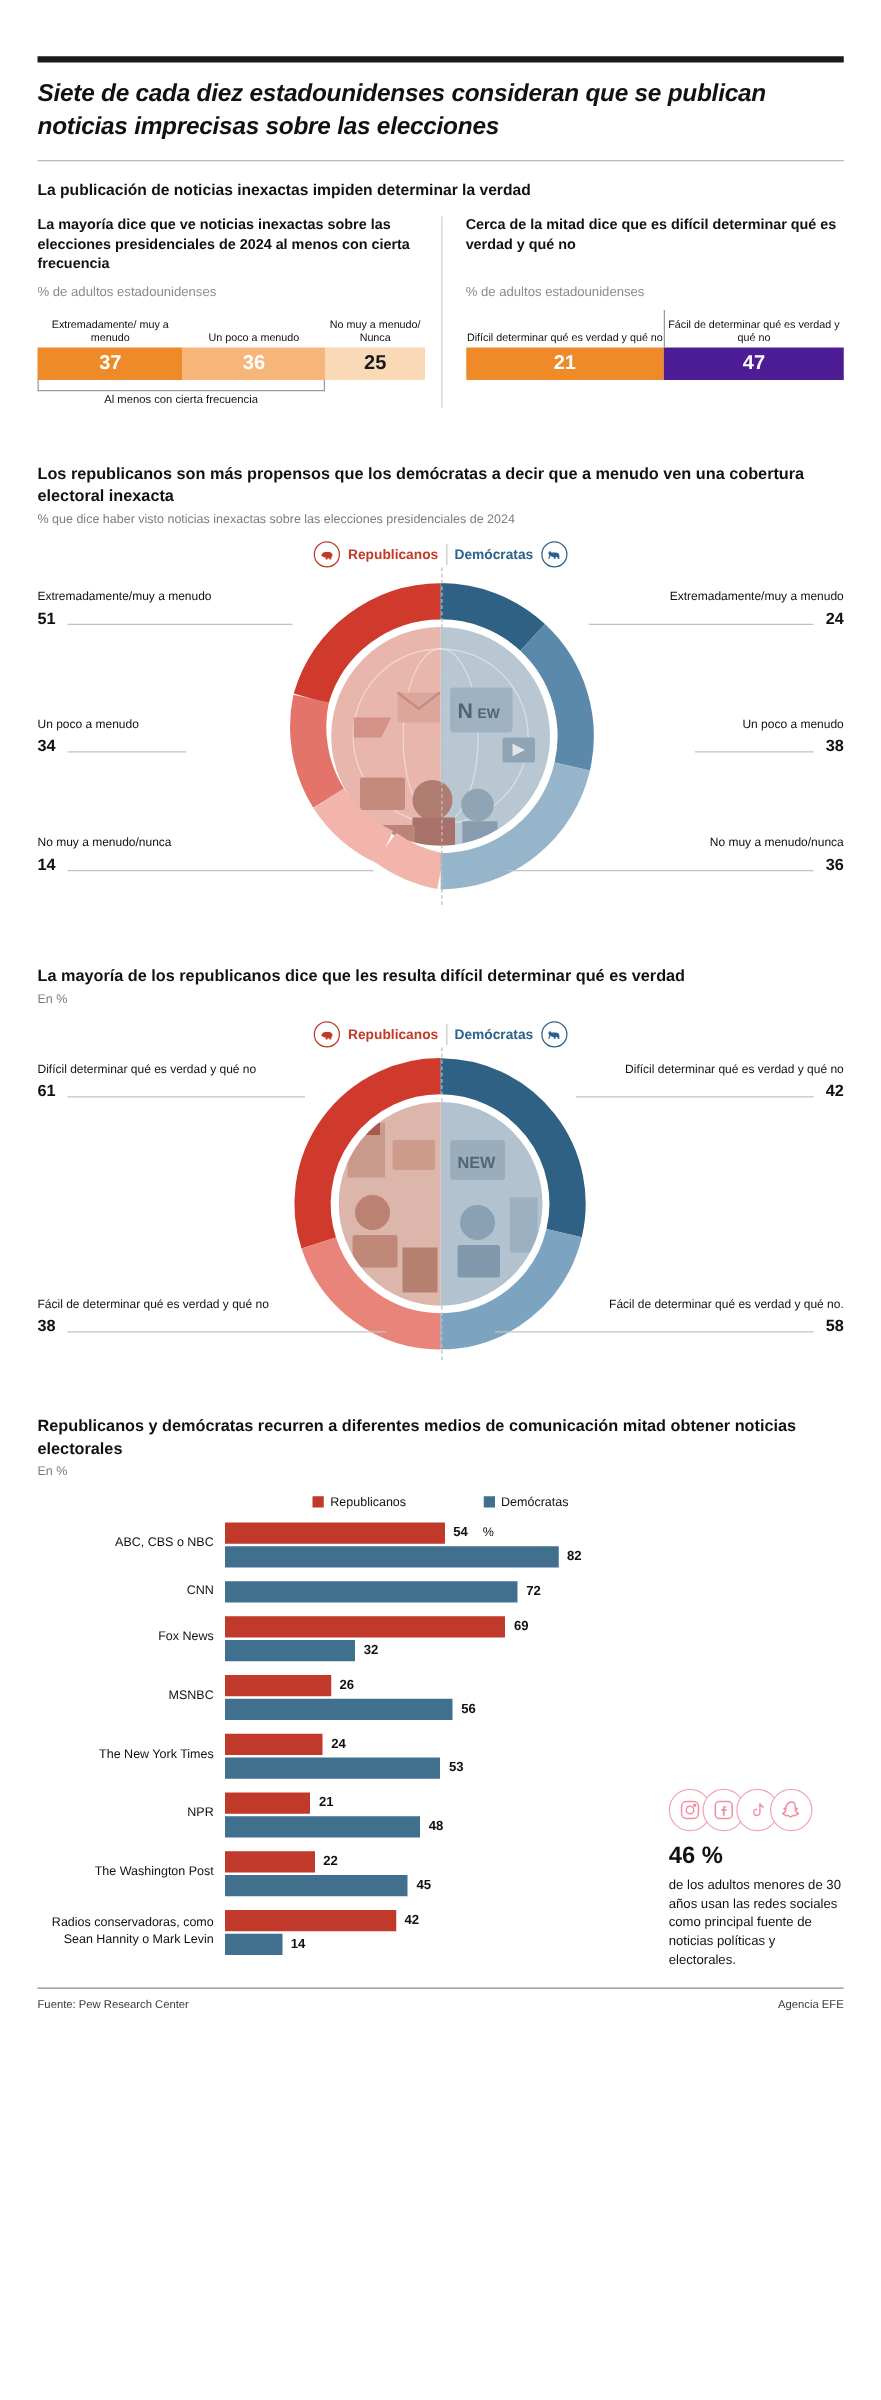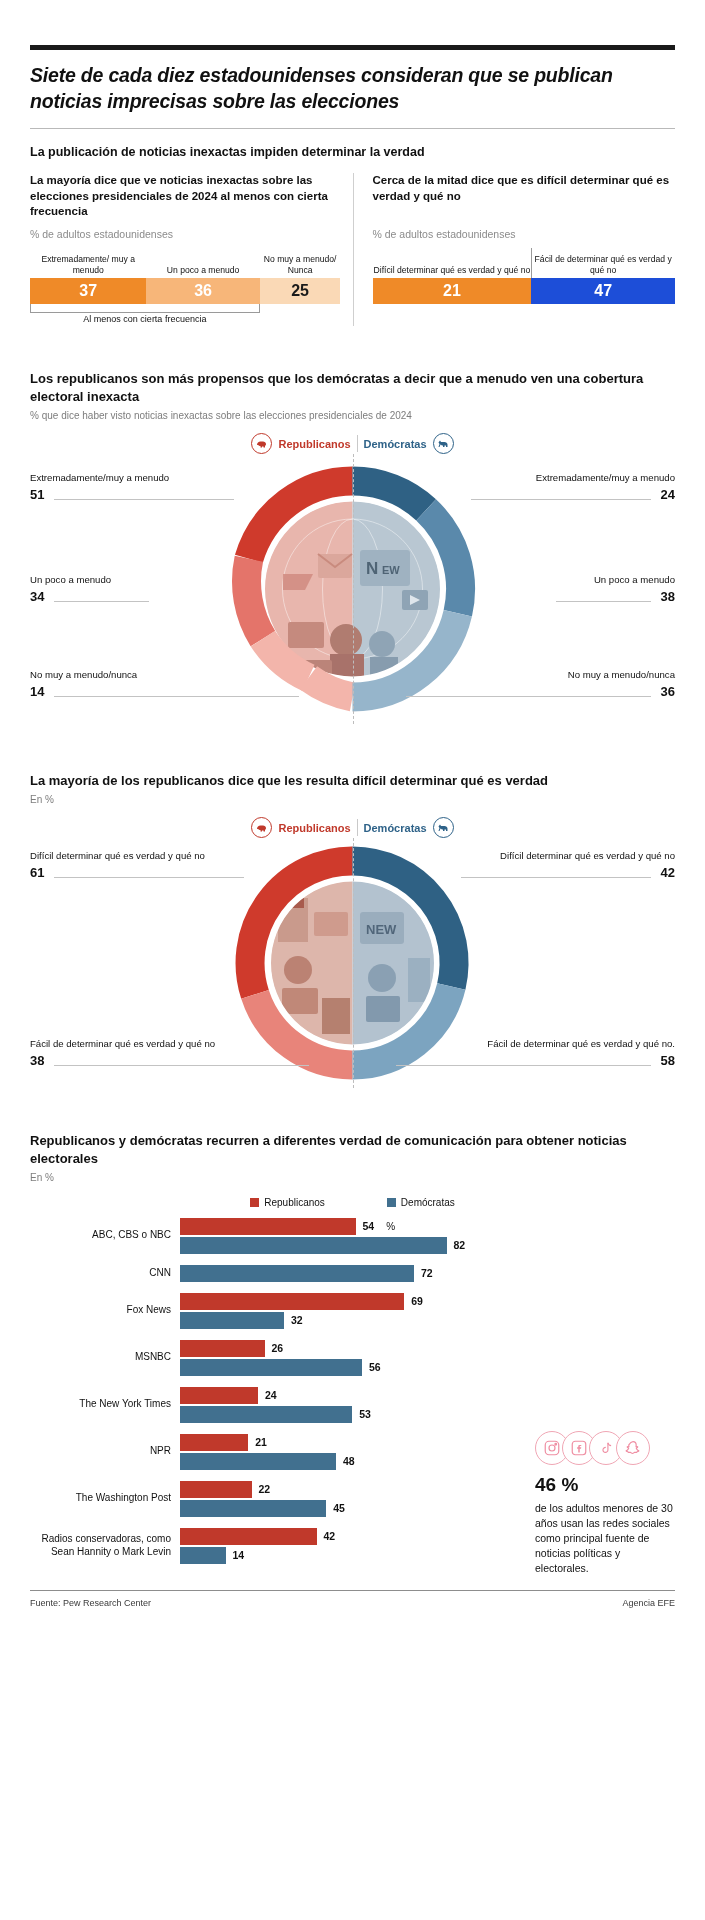--- a/index.html
+++ b/index.html
@@ -93,21 +93,21 @@
     display: flex;
     align-items: center;
     justify-content: center;
     font-size: 16px;
     font-weight: bold;
   }
   .seg-a { background: #ef8a28; color: #ffffff; }
   .seg-b { background: #f7b679; color: #ffffff; }
   .seg-c { background: #fad9b6; color: #1a1a1a; }
   .seg-o { background: #ef8a28; color: #ffffff; }
-  .seg-g { background: #1d4ed8; color: #ffffff; }
+  .seg-g { background: #4c1d95; color: #ffffff; }
 
   .brace-wrap {
     position: relative;
     height: 22px;
   }
   .brace {
     position: absolute;
     left: 0;
     top: 0;
     height: 9px;
@@ -488,21 +488,21 @@
       <div class="d-val" style="right:0px; top:27px">42</div>
       <div class="leader" style="right:24px; top:39px; width:190px"></div>
 
       <div class="d-label" style="right:0px; top:200px">Fácil de determinar qué es verdad y qué no.</div>
       <div class="d-val" style="right:0px; top:215px">58</div>
       <div class="leader" style="right:24px; top:227px; width:255px"></div>
     </div>
   </div>
 
   <div style="margin-top:44px">
-    <div class="sec-title">Republicanos y demócratas recurren a diferentes verdad de comunicación para obtener noticias electorales</div>
+    <div class="sec-title">Republicanos y demócratas recurren a diferentes medios de comunicación mitad obtener noticias electorales</div>
     <div class="sec-sub">En %</div>
 
     <div class="bc-legend">
       <div>
         <span class="sw sw-rep"></span><span>Republicanos</span>
       </div>
       <div>
         <span class="sw sw-dem"></span><span>Demócratas</span>
       </div>
     </div>

